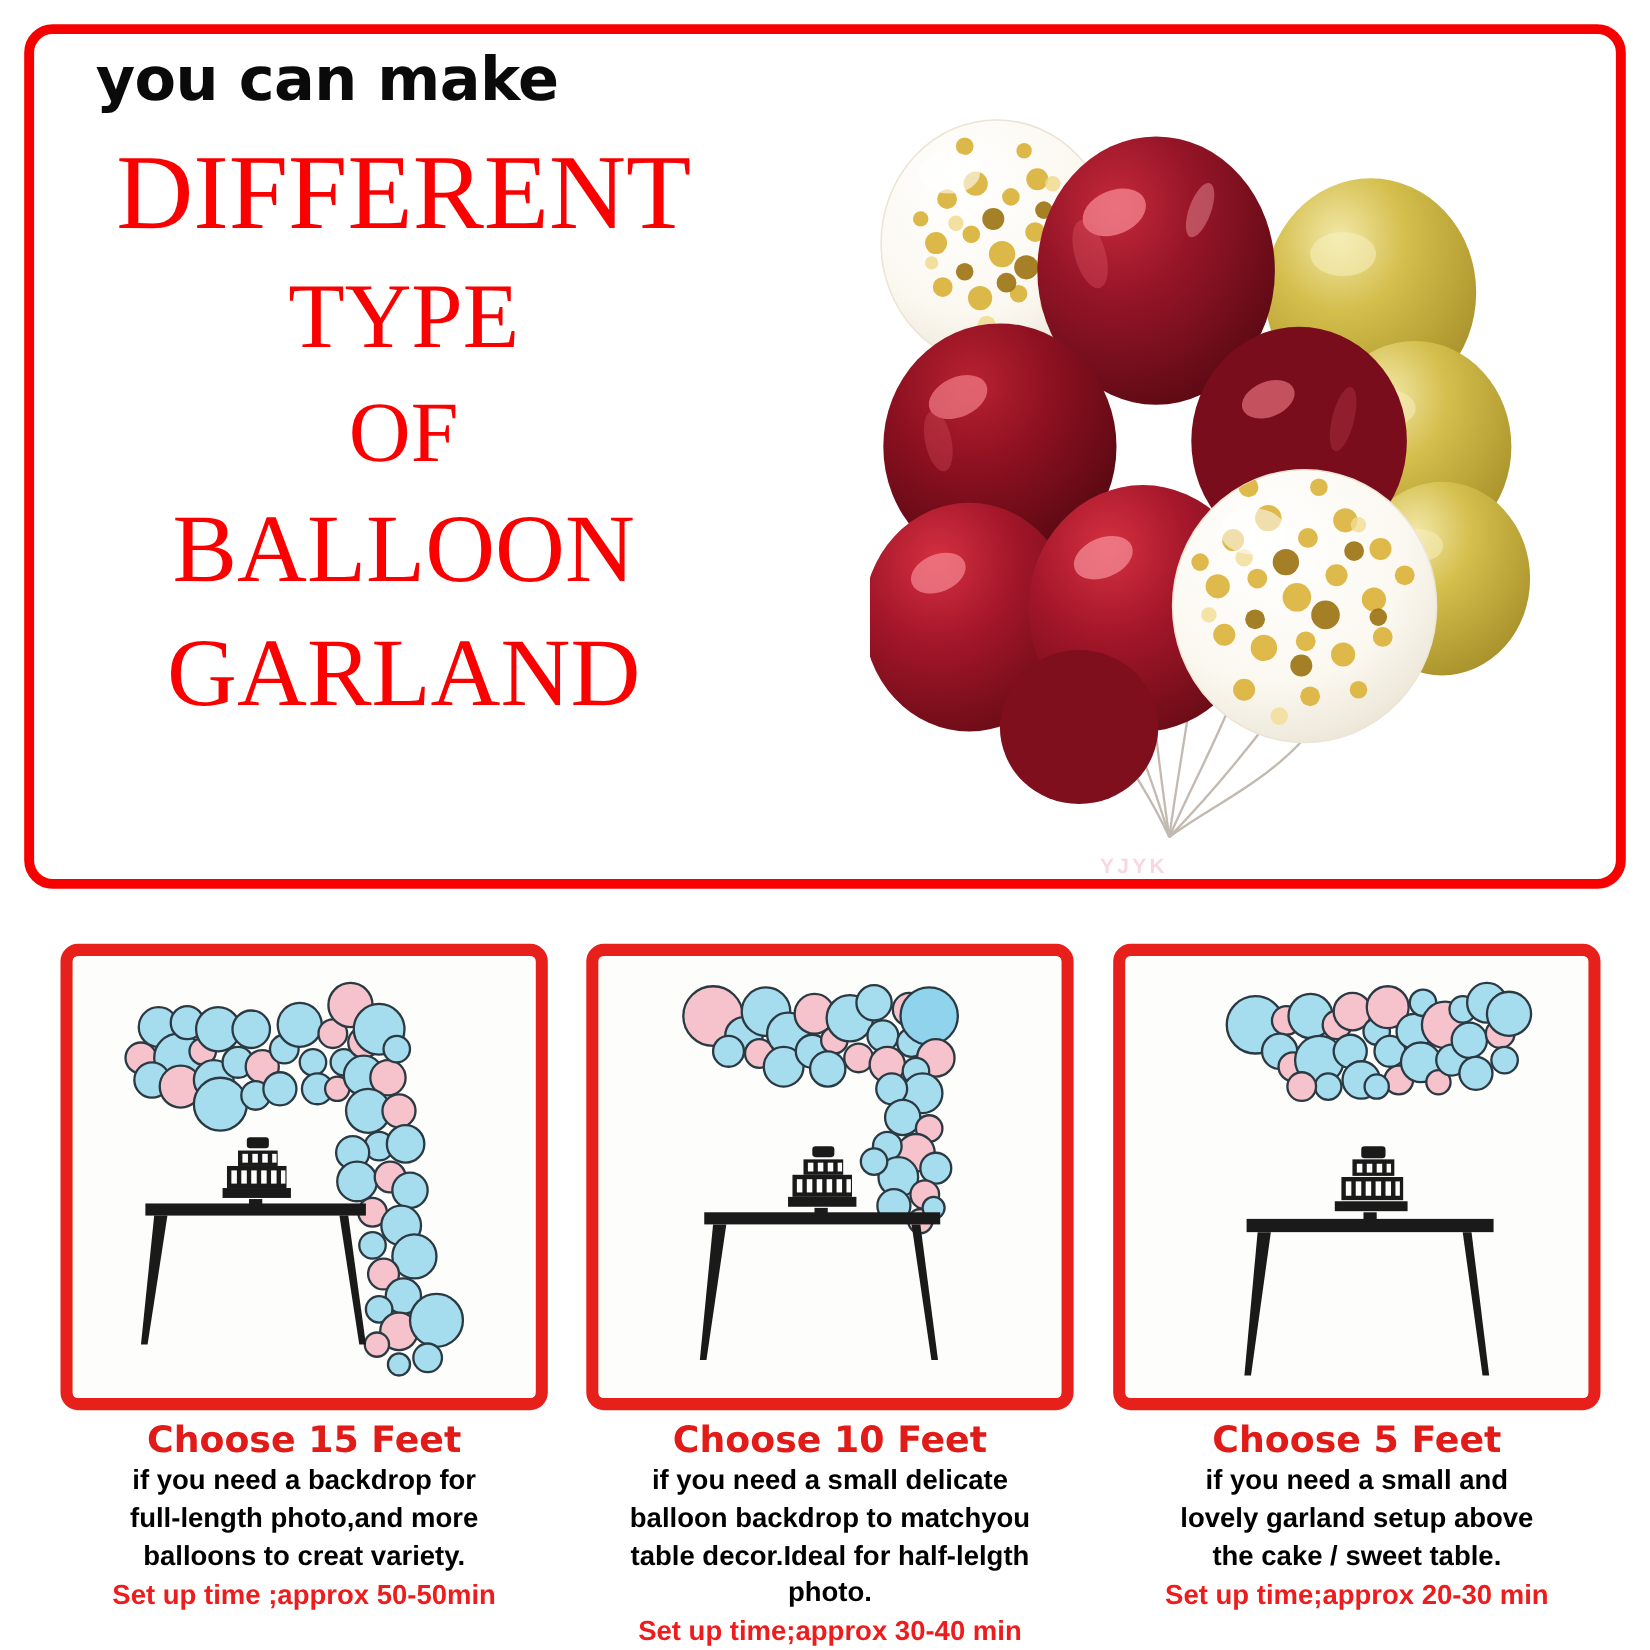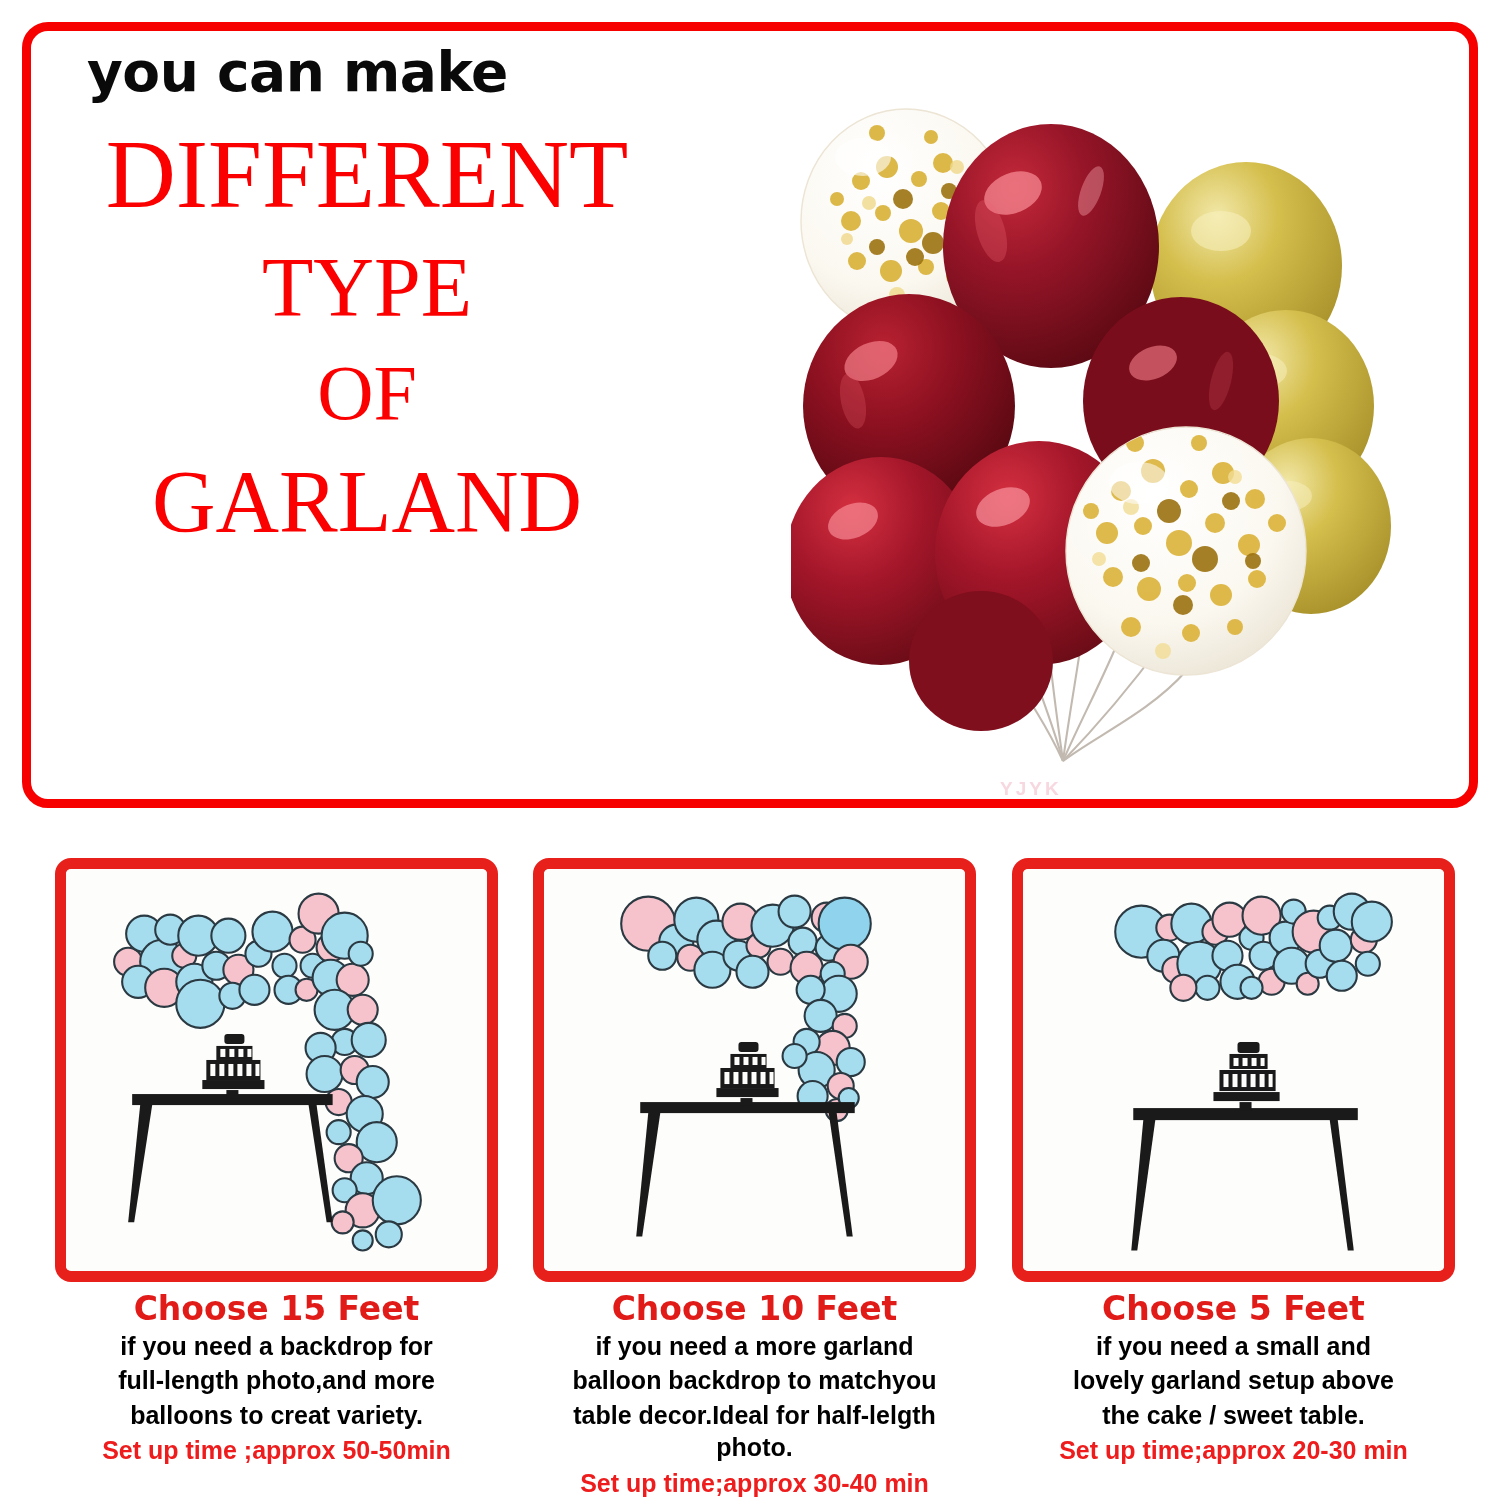--- a/index.html
+++ b/index.html
@@ -150,20 +150,21 @@
 
 <div id="page">
 
   <div class="hero-frame">
 
     <div class="hero-text">
       <div class="hero-script">you can make</div>
       <div class="hero-big hero-l1">DIFFERENT</div>
       <div class="hero-big hero-l2">TYPE</div>
       <div class="hero-big hero-l3">OF</div>
+      <div class="hero-big hero-l4">BALLOON</div>
       <div class="hero-big hero-l5">GARLAND</div>
     </div>
 
     <div class="balloon-photo">
       <svg viewBox="0 0 660 720" xmlns="http://www.w3.org/2000/svg">
         <defs>
           <radialGradient id="gBurg" cx="33%" cy="26%" r="78%">
             <stop offset="0%" stop-color="#c4293a"></stop>
             <stop offset="42%" stop-color="#971528"></stop>
             <stop offset="100%" stop-color="#5e0a14"></stop>
@@ -478,21 +479,21 @@
               <rect x="190" y="187" width="5" height="8"></rect>
               <rect x="199" y="187" width="5" height="8"></rect>
               <rect x="208" y="187" width="5" height="8"></rect>
               <rect x="217" y="187" width="4" height="8"></rect>
             </g>
           </g>
         </svg>
       </div>
       <div class="panel-caption">
         <div class="caption-title">Choose 10 Feet</div>
-        <div class="caption-body">if you need a more garland</div>
+        <div class="caption-body">if you need a small delicate</div>
         <div class="caption-body">balloon backdrop to matchyou</div>
         <div class="caption-body">table decor.Ideal for half-lelgth photo.</div>
         <div class="caption-time">Set up time;approx 30-40 min</div>
       </div>
     </div>
 
     <div class="panel panel-3">
       <div class="panel-frame">
         <svg viewBox="0 0 420 400" xmlns="http://www.w3.org/2000/svg">
           <rect x="0" y="0" width="420" height="400" fill="#fdfdfb"></rect>

